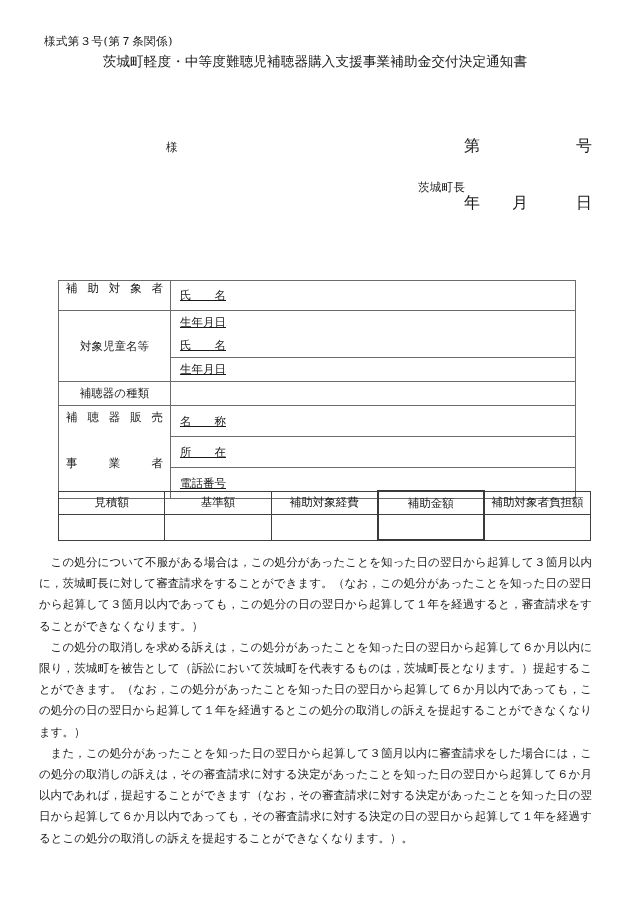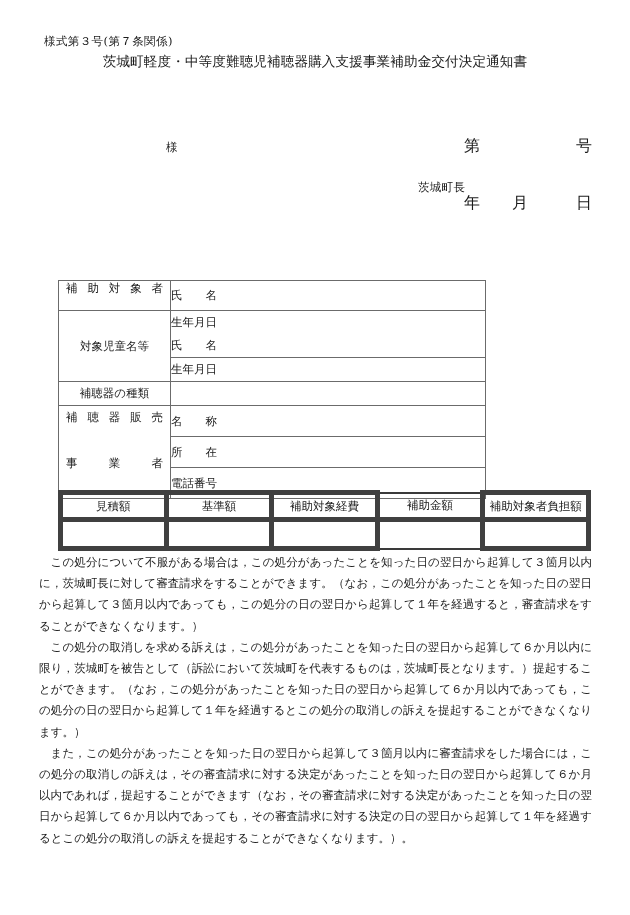--- a/index.html
+++ b/index.html
@@ -84,38 +84,39 @@
     text-justify: inter-character;
   }
   .intro .lead-indent { display: inline-block; width: 72px; }
   .intro .gap-sm { display: inline-block; width: 22px; }
 
   
   .info-table {
     position: absolute;
     left: 58px;
     top: 280px;
-    width: 428px;
+    width: 518px;
     border-collapse: collapse;
     font-size: 11.5px;
     table-layout: fixed;
   }
   .info-table td {
     border: 1px solid #6b6b6b;
     padding: 0;
     height: 23px;
     vertical-align: middle;
   }
   .info-table td.lbl {
     width: 97px;
     text-align: center;
     padding: 0 7px;
   }
   .info-table td.val {
-    padding-left: 0;
+    padding-left: 9px;
+    text-decoration: underline;
   }
   .spread {
     display: block;
     text-align: justify;
     text-justify: inter-character;
   }
   .spread::after {
     content: "";
     display: inline-block;
     width: 100%;
@@ -134,21 +135,21 @@
   .amount-table {
     position: absolute;
     left: 58px;
     top: 490px;
     width: 533px;
     border-collapse: collapse;
     font-size: 11.5px;
     table-layout: fixed;
   }
   .amount-table td {
-    border: 5px solid #404040;
+    border: 1px solid #404040;
     text-align: center;
     height: 22px;
     padding: 0 2px;
     white-space: nowrap;
   }
   .amount-table tr.body-row td { height: 24px; }
   .amount-table td.emph {
     border-left: 2px solid #3a3a3a;
     border-right: 2px solid #3a3a3a;
   }

